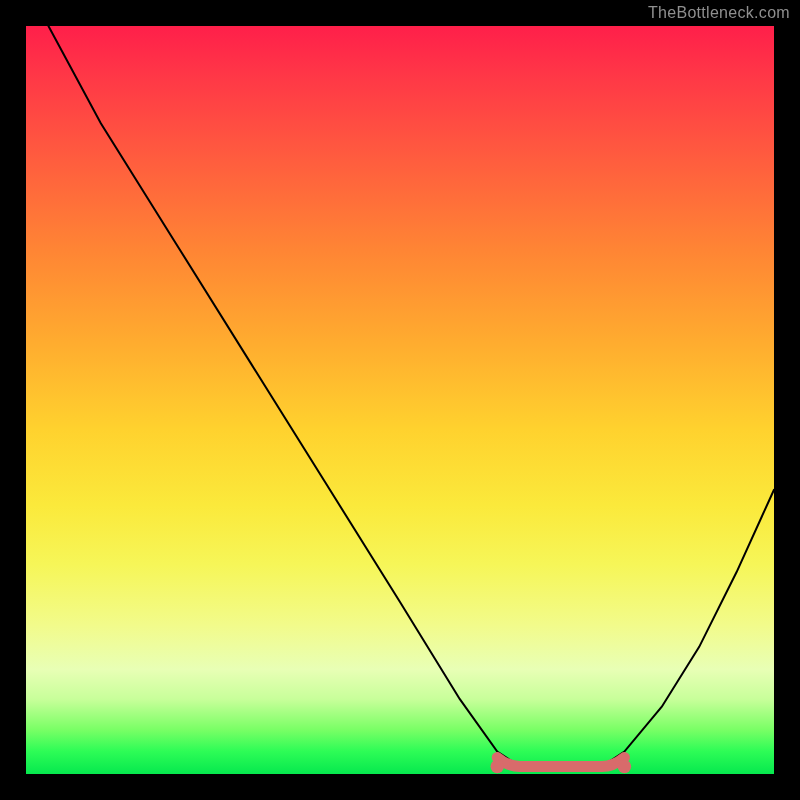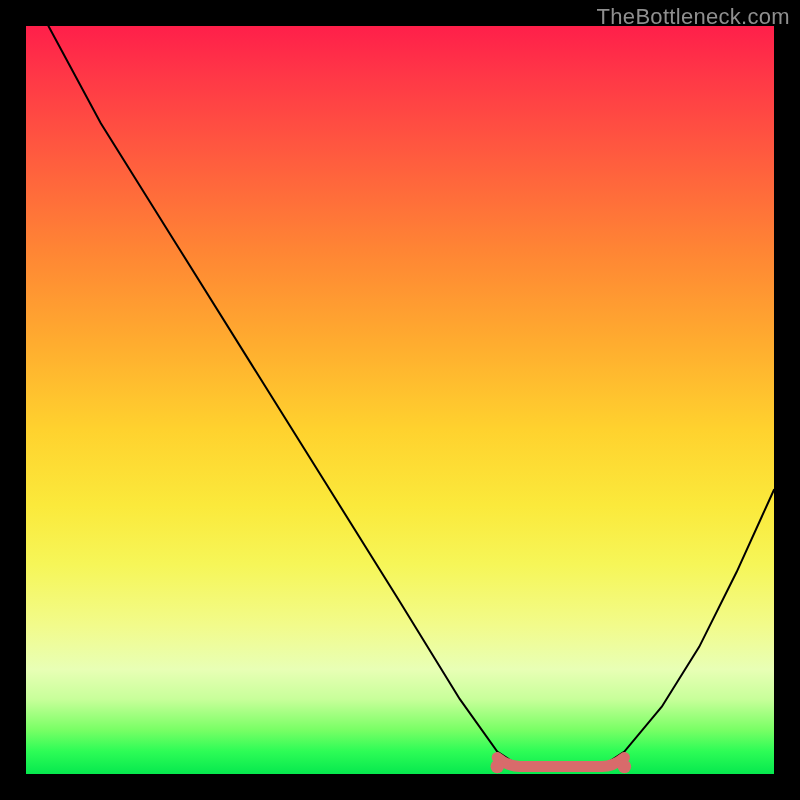--- a/index.html
+++ b/index.html
@@ -47,21 +47,21 @@
     left: 0;
     top: 0;
     width: 100%;
     height: 100%;
   }
   .watermark {
     position: absolute;
     top: 4px;
     right: 10px;
     font-family: Arial, Helvetica, sans-serif;
-    font-size: 22px;
+    font-size: 16px;
     color: #8f8f8f;
     letter-spacing: 0.3px;
   }
 </style>
 </head>
 <body>
 
 <div class="chart-container">
   <div class="gradient-bg"></div>
   <svg class="curve-layer" viewBox="0 0 100 100" preserveAspectRatio="none">

